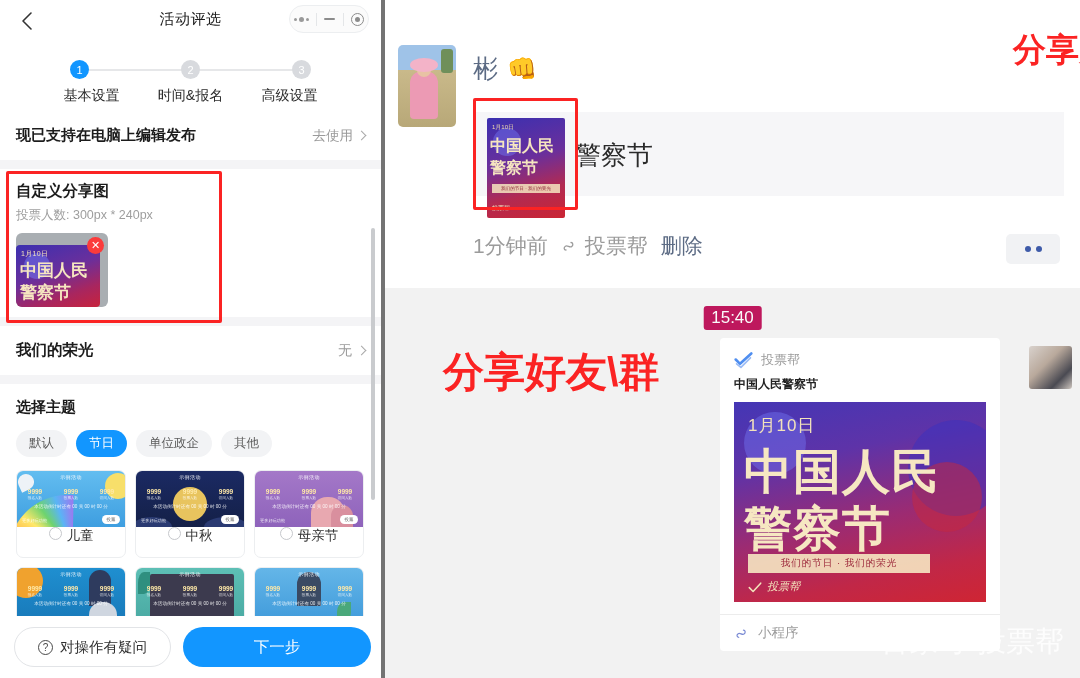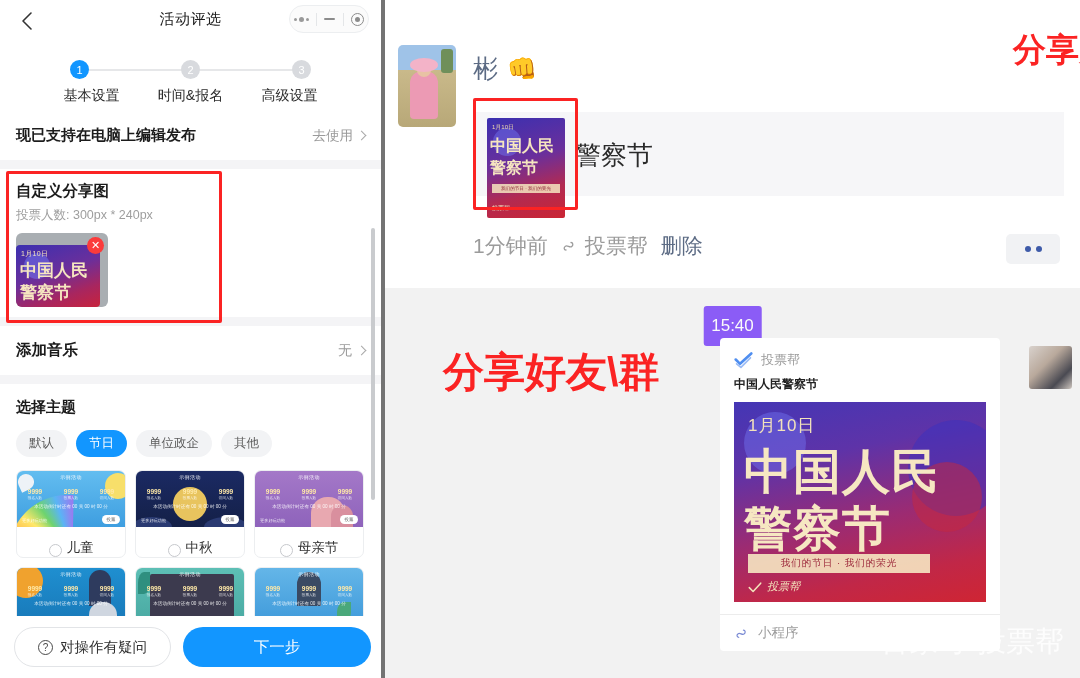--- a/index.html
+++ b/index.html
@@ -111,21 +111,21 @@
   .tc-nums span { display: block; text-align: center; }
   .tc-nums small { display: block; font-size: 3.6px; font-weight: normal;
     color: rgba(255,255,255,.8); margin-top: 1px; }
   .tc-line { position: absolute; left: 8px; right: 8px; top: 33px; text-align: center;
     font-size: 4.6px; color: rgba(255,255,255,.88); }
   .tc-foot { position: absolute; left: 5px; bottom: 4px; font-size: 4.2px;
     color: rgba(255,255,255,.8); }
   .tc-btn { position: absolute; right: 5px; bottom: 3px; width: 18px; height: 9px;
     background: #fff; border-radius: 5px; font-size: 4.4px; color: #555;
     display: flex; align-items: center; justify-content: center; }
-  .tc-label { display: flex; align-items: flex-end; justify-content: center; gap: 5px;
+  .tc-label { display: flex; align-items: flex-start; justify-content: center; gap: 5px;
     height: 30px; font-size: 13.5px; color: #333; }
   .radio { width: 13px; height: 13px; border: 1px solid #c6c8cc; border-radius: 50%; }
 
   
   .art-kids { background: linear-gradient(#63bdf0, #3e9ee0); }
   .art-kids .rainbow { position: absolute; left: -8px; bottom: -26px; width: 128px; height: 58px;
     border-radius: 64px 64px 0 0;
     background: conic-gradient(from 270deg at 50% 100%, #ff6a6a 0deg, #ffb347 18deg, #ffe86a 36deg, #6ed36e 54deg, #5ab4f5 72deg, #9a7bf0 90deg, transparent 91deg); }
   .art-kids .sun { position: absolute; right: -6px; top: 2px; width: 26px; height: 26px;
     border-radius: 50%; background: #f7df6a; }
@@ -229,21 +229,21 @@
   .meta-app { display: flex; align-items: center; gap: 6px; font-size: 21px; color: #9b9b9b; }
   .meta-del { font-size: 21px; color: #5c6b84; }
   .more-btn { position: absolute; right: 20px; top: 234px; width: 54px; height: 30px;
     background: #f1f2f4; border-radius: 5px; display: flex; align-items: center;
     justify-content: center; gap: 5px; cursor: pointer; }
   .more-btn i { width: 6px; height: 6px; border-radius: 50%; background: #3e5ba9; }
 
   
   .chat { position: relative; height: 390px; background: #f2f2f2; }
   .chat-time { position: absolute; left: 50%; transform: translateX(-50%); top: 18px;
-    background: #8b5cf6; color: #fafafa; font-size: 17px; padding: 10px 8px; border-radius: 3px; }
+    background: #be185d; color: #fafafa; font-size: 17px; padding: 2px 8px; border-radius: 3px; }
   .ann-chat-text { position: absolute; left: 28px; top: 57px; font-size: 41px;
     font-weight: bold; color: #fb2323; white-space: nowrap; margin-left: 30px; }
   .msg-avatar { position: absolute; right: 8px; top: 58px; width: 43px; height: 43px;
     border-radius: 3px; overflow: hidden;
     background: linear-gradient(135deg, #d9d2cd 0%, #b9a99c 40%, #4a4a52 75%, #cfc7c0 100%); }
   .msg-card { position: absolute; left: 335px; top: 50px; width: 280px;
     background: #fff; border-radius: 4px; overflow: hidden; cursor: pointer; }
   .msg-card::after { content: ""; position: absolute; right: -6px; top: 12px;
     border-top: 6px solid transparent; border-bottom: 6px solid transparent;
     border-left: 6px solid #fff; }
@@ -340,21 +340,21 @@
           <div class="pm-date">1月10日</div>
           <div class="pm-l1">中国人民</div>
           <div class="pm-l2">警察节</div>
         </div>
       </div>
     </div>
 
     <div class="gap"></div>
 
     <div class="music-row">
-      <div class="music-label">添加音乐</div>
+      <div class="music-label">我们的荣光</div>
       <div class="music-val">
         <span>无</span>
         <span class="chev"></span>
       </div>
     </div>
 
     <div class="gap"></div>
 
     <div class="theme-sec">
       <div class="theme-title">选择主题</div>

